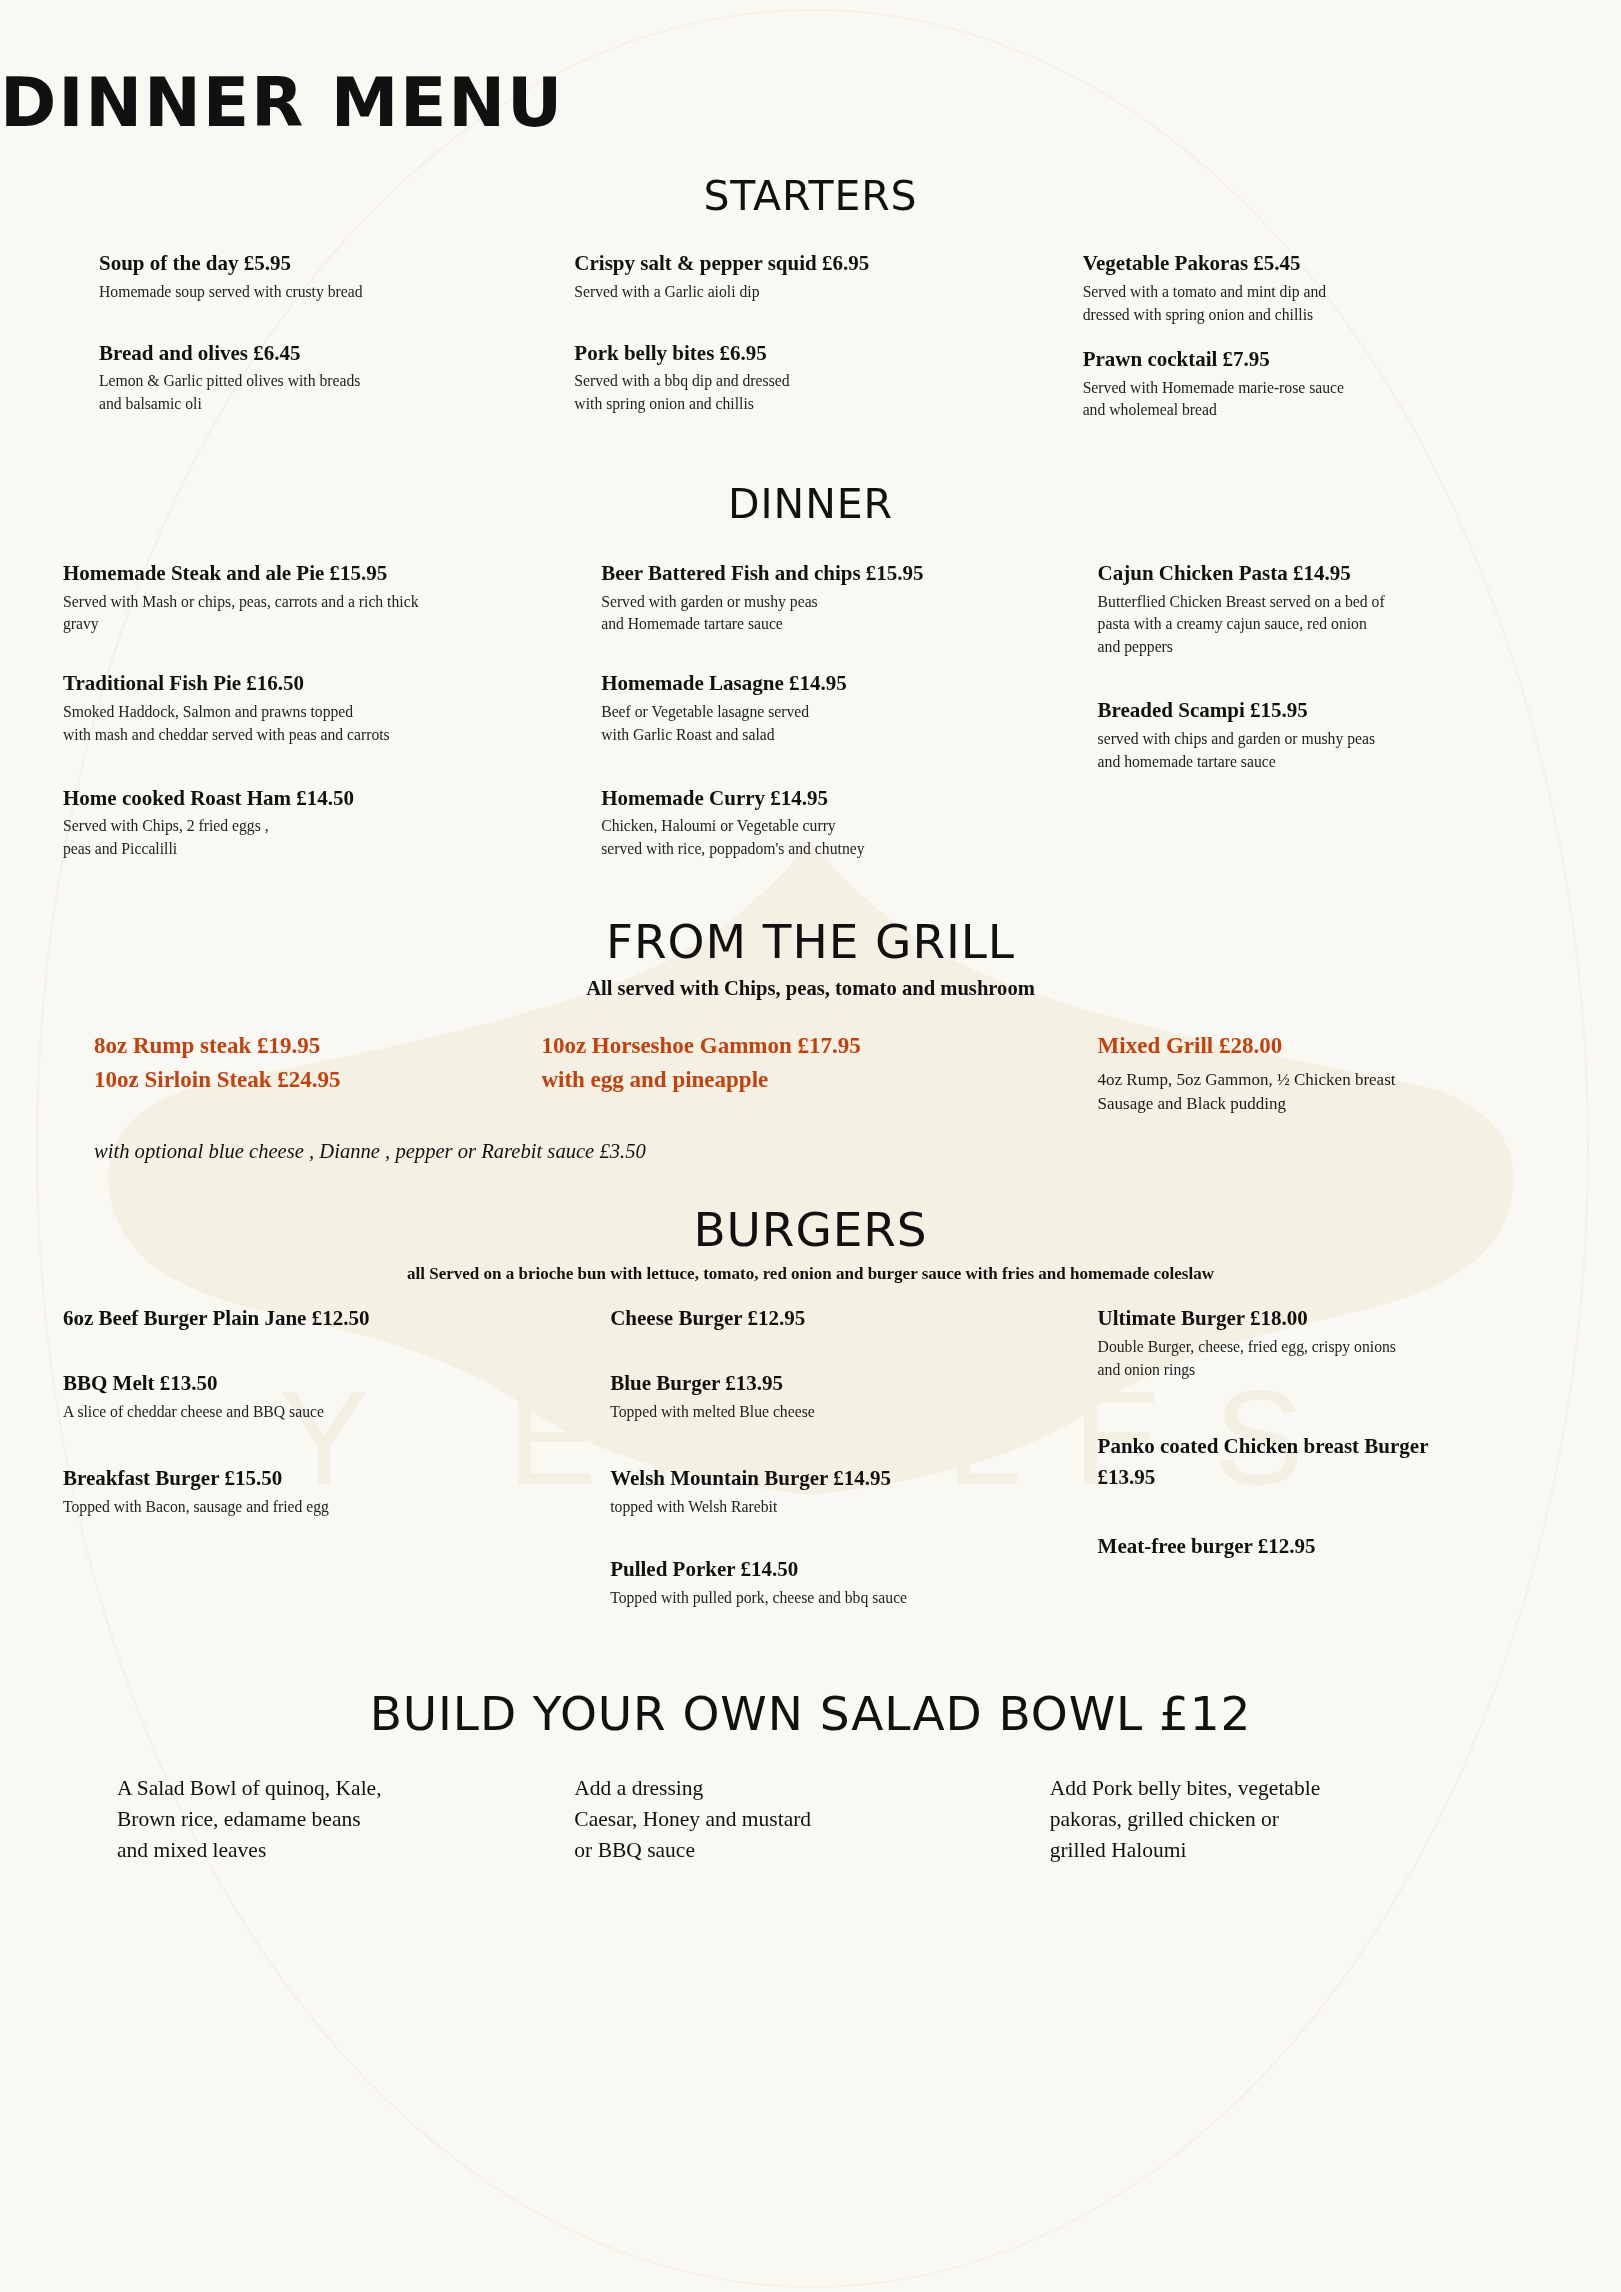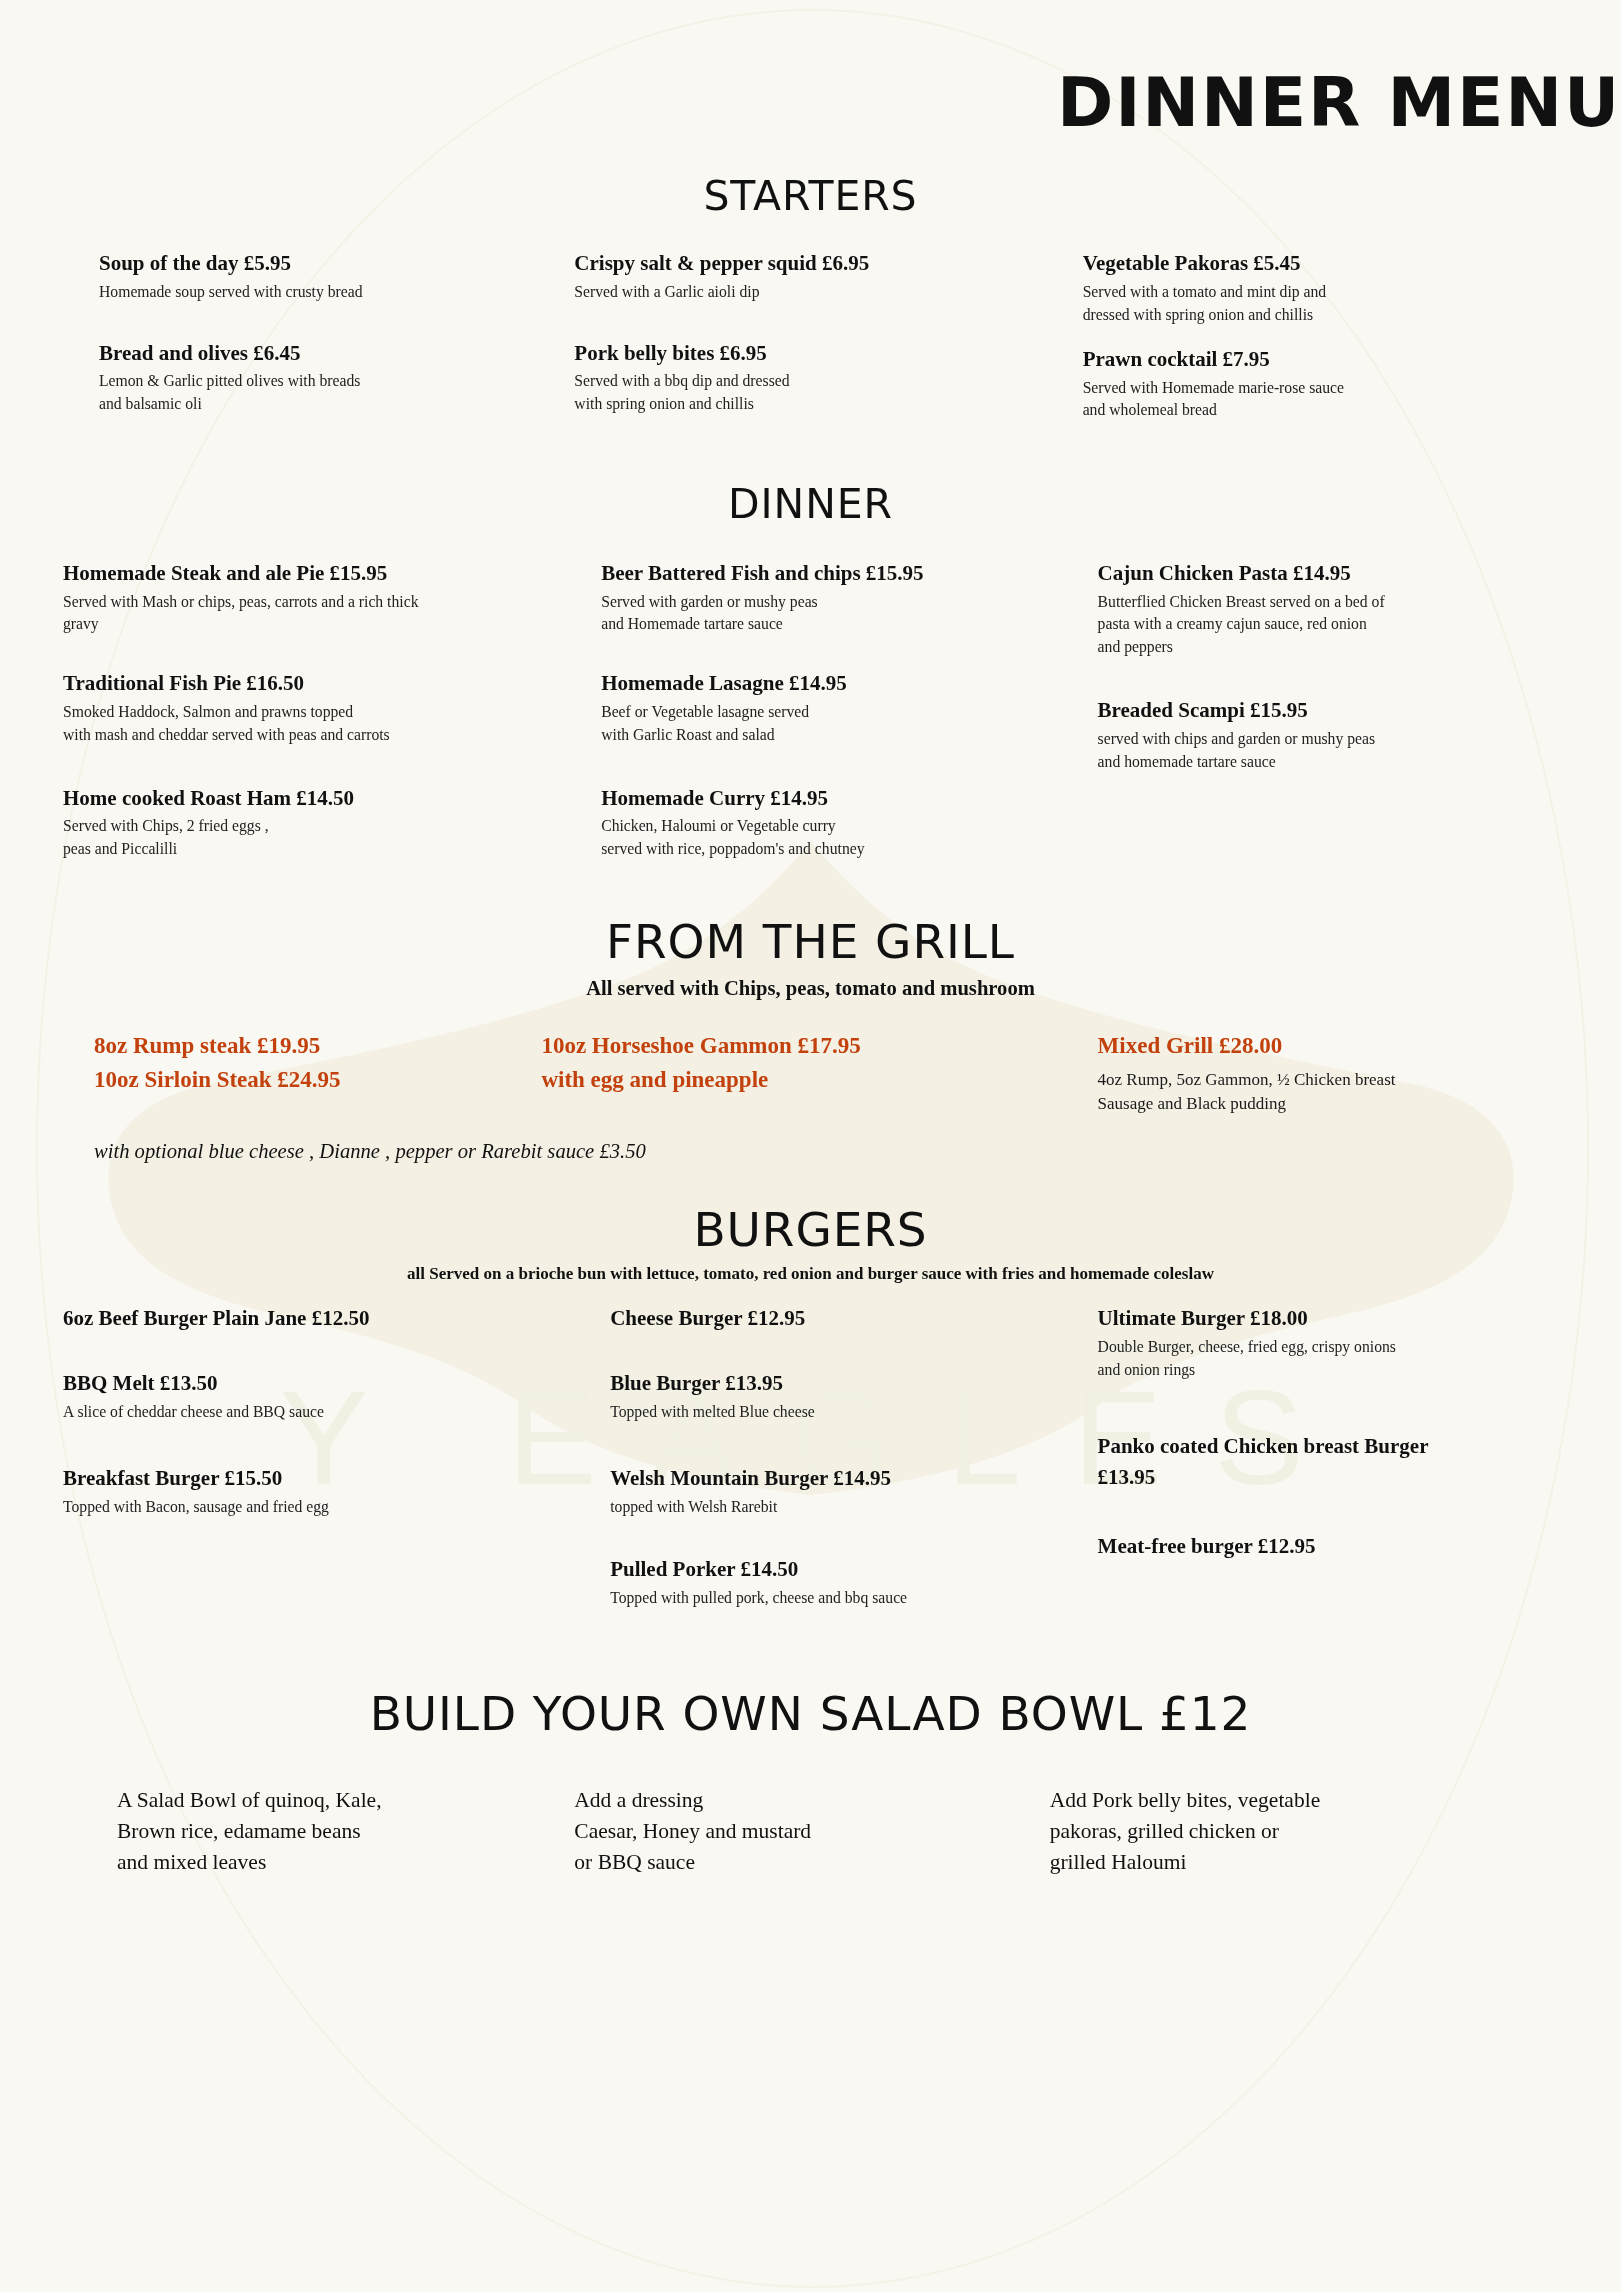--- a/index.html
+++ b/index.html
@@ -59,21 +59,21 @@
     height: 2293px;
     padding: 0;
     box-sizing: border-box;
   }
 
   h1.menu-title {
     font-family: "DejaVu Sans", sans-serif;
     font-weight: 700;
     font-size: 68px;
     letter-spacing: 1.8px;
-    text-align: right;
+    text-align: left;
     margin: 63px 0 0 0;
     color: #111;
   }
   h2.section-title {
     font-family: "DejaVu Sans", sans-serif;
     font-weight: 400;
     font-size: 41px;
     letter-spacing: 0.9px;
     text-align: center;
     margin: 30px 0 0 0;
@@ -321,21 +321,21 @@
         <div class="item-name" style="white-space:pre-line; line-height:1.45;">Panko coated Chicken breast Burger
 £13.95</div>
       </div>
       <div class="item" style="margin-top:41px;">
         <div class="item-name">Meat-free burger   £12.95</div>
       </div>
     </div>
   </div>
 
   <h2 class="section-title big" style="margin-top:56px;">BUILD YOUR OWN SALAD BOWL    £12</h2>
-  <div class="cols" style="margin-top:44px;align-items:center;">
+  <div class="cols" style="margin-top:32px;align-items:center;">
     <div class="col salad-col" style="width:33%; padding-left:54px;">A Salad Bowl of quinoq, Kale,
  Brown rice, edamame beans
  and mixed leaves</div>
     <div class="col salad-col" style="width:33%; padding-left:18px;">Add a dressing
 Caesar, Honey and mustard
 or BBQ sauce</div>
     <div class="col salad-col" style="width:34%;">Add Pork belly bites, vegetable
  pakoras, grilled chicken or
  grilled Haloumi</div>
   </div>

